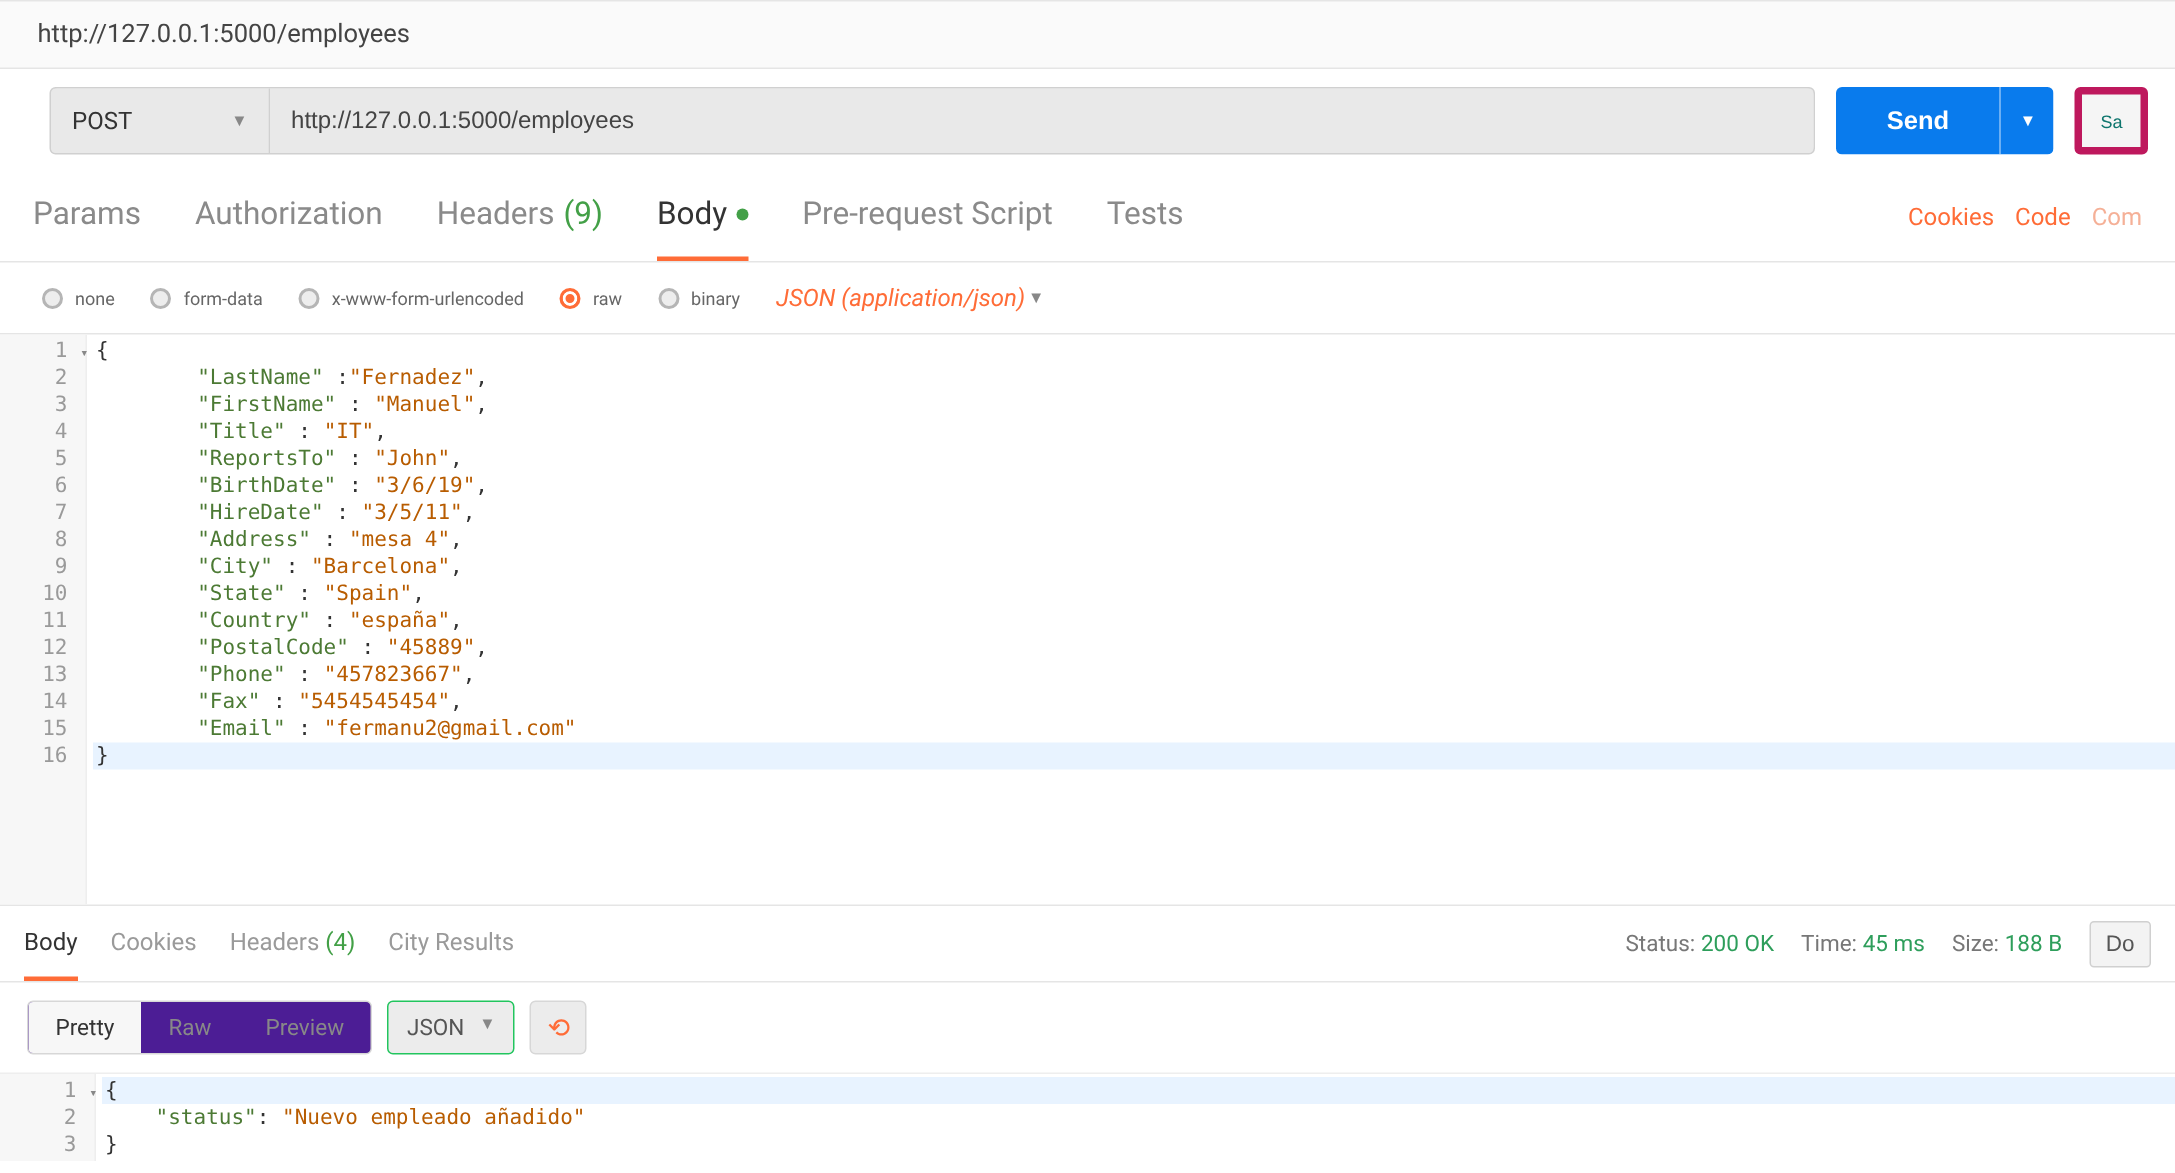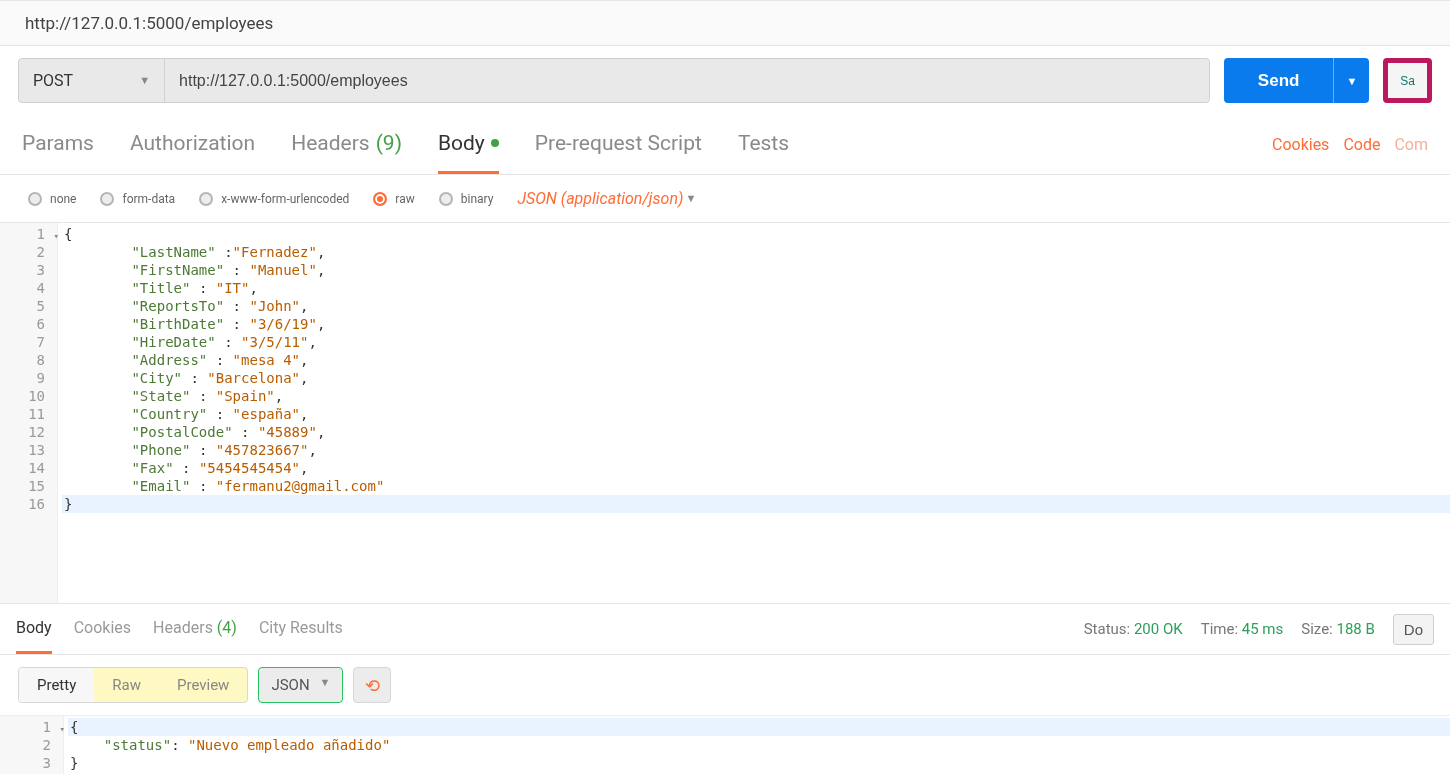--- a/index.html
+++ b/index.html
@@ -3,21 +3,21 @@
 <meta charset="utf-8">
 <style>
 * { margin: 0; padding: 0; box-sizing: border-box; }
 body { font-family: -apple-system, BlinkMacSystemFont, "Segoe UI", Roboto, "Helvetica Neue", Arial, sans-serif; font-size: 14px; color: #333; background: #fff; overflow: hidden; }
 
 
 .url-bar { border-top: 1px solid #e5e5e5; border-bottom: 1px solid #e5e5e5; background:#fafafa; padding: 12px 25px; }
 .url-bar-text { font-size: 17px; color: #444; }
 
 
-.request-row { display: flex; gap: 14px; padding: 12px 18px 12px 18px; align-items: stretch; background:#fff; }
+.request-row { display: flex; gap: 14px; padding: 12px 18px 12px 18px; align-items: stretch; background:#fff;margin-left:15px; }
 .method-group { display:flex; border:1px solid #d0d0d0; background: #e9e9e9; border-radius: 4px; flex: 1; }
 .method-select { display:flex; align-items:center; gap:66px; padding:12px 14px 12px 14px; border-right:1px solid #d0d0d0; font-size:16px; color:#333; cursor:pointer; background:#e9e9e9; border-top-left-radius:4px; border-bottom-left-radius:4px; }
 .method-select .chev { color:#888; font-size:11px; }
 .url-input { flex:1; background:#e9e9e9; border:none; outline:none; padding:0 14px; font-size:16px; color:#444; border-top-right-radius:4px; border-bottom-right-radius:4px; }
 .send-group { display:flex; border-radius:4px; overflow:hidden; }
 .send-btn { background:#097BED; color:#fff; font-weight:600; font-size:17px; border:none; padding:0 34px; cursor:pointer; }
 .send-chev { background:#097BED; color:#fff; border:none; border-left:1px solid rgba(255,255,255,0.4); padding:0 12px; cursor:pointer; font-size:11px; }
 .save-btn { border:5px solid #be185d; background:#f5f5f5; border-radius:4px; padding:0 12px; font-size:12px; color:#0f766e; cursor:pointer; }
 
 
@@ -56,21 +56,21 @@
 .resp-tabs { display:flex; gap:22px; }
 .resp-tab { padding:14px 0; font-size:16px; color:#9a9a9a; cursor:pointer; border-bottom:3px solid transparent; }
 .resp-tab.active { color:#333; border-bottom-color:#ff6c37; }
 .resp-tab .count { color:#43a047; }
 .resp-meta { display:flex; gap:18px; align-items:center; font-size:15px; color:#777; }
 .resp-meta .val { color:#2e9e5b; }
 .dl-btn { border:1px solid #d0d0d0; background:#f3f3f3; border-radius:3px; padding:6px 10px; color:#555; cursor:pointer; font-size:15px; }
 
 
 .resp-toolbar { display:flex; gap:10px; padding:12px 18px; align-items:center; }
-.seg { display:flex; border:1px solid #d7d7d7; background:#fef9c3; border-radius:4px; overflow:hidden; }
+.seg { display:flex; border:1px solid #d7d7d7; background:#4c1d95; border-radius:4px; overflow:hidden; }
 .seg-item { padding:8px 18px; font-size:15px; color:#888; cursor:pointer; }
 .seg-item.active { background:#f7f7f7; color:#333; }
 .fmt-select { border:1px solid #22c55e; background:#ececec; border-radius:4px; padding:8px 12px; font-size:15px; color:#555; cursor:pointer; display:flex; align-items:flex-start; gap:10px; }
 .fmt-select .chev { color:#888; font-size:11px; }
 .wrap-btn { border:1px solid #d7d7d7; background:#ececec; border-radius:4px; width:38px; height:36px; display:flex; align-items:center; justify-content:center; color:#ff6c37; cursor:pointer; font-size:18px; }
 
 
 .resp-editor { display:flex; font-family: Consolas, Monaco, monospace; font-size:14px; line-height:18px; border-top:1px solid #eee; }
 .resp-editor .gutter { min-width:64px; }
 </style>

